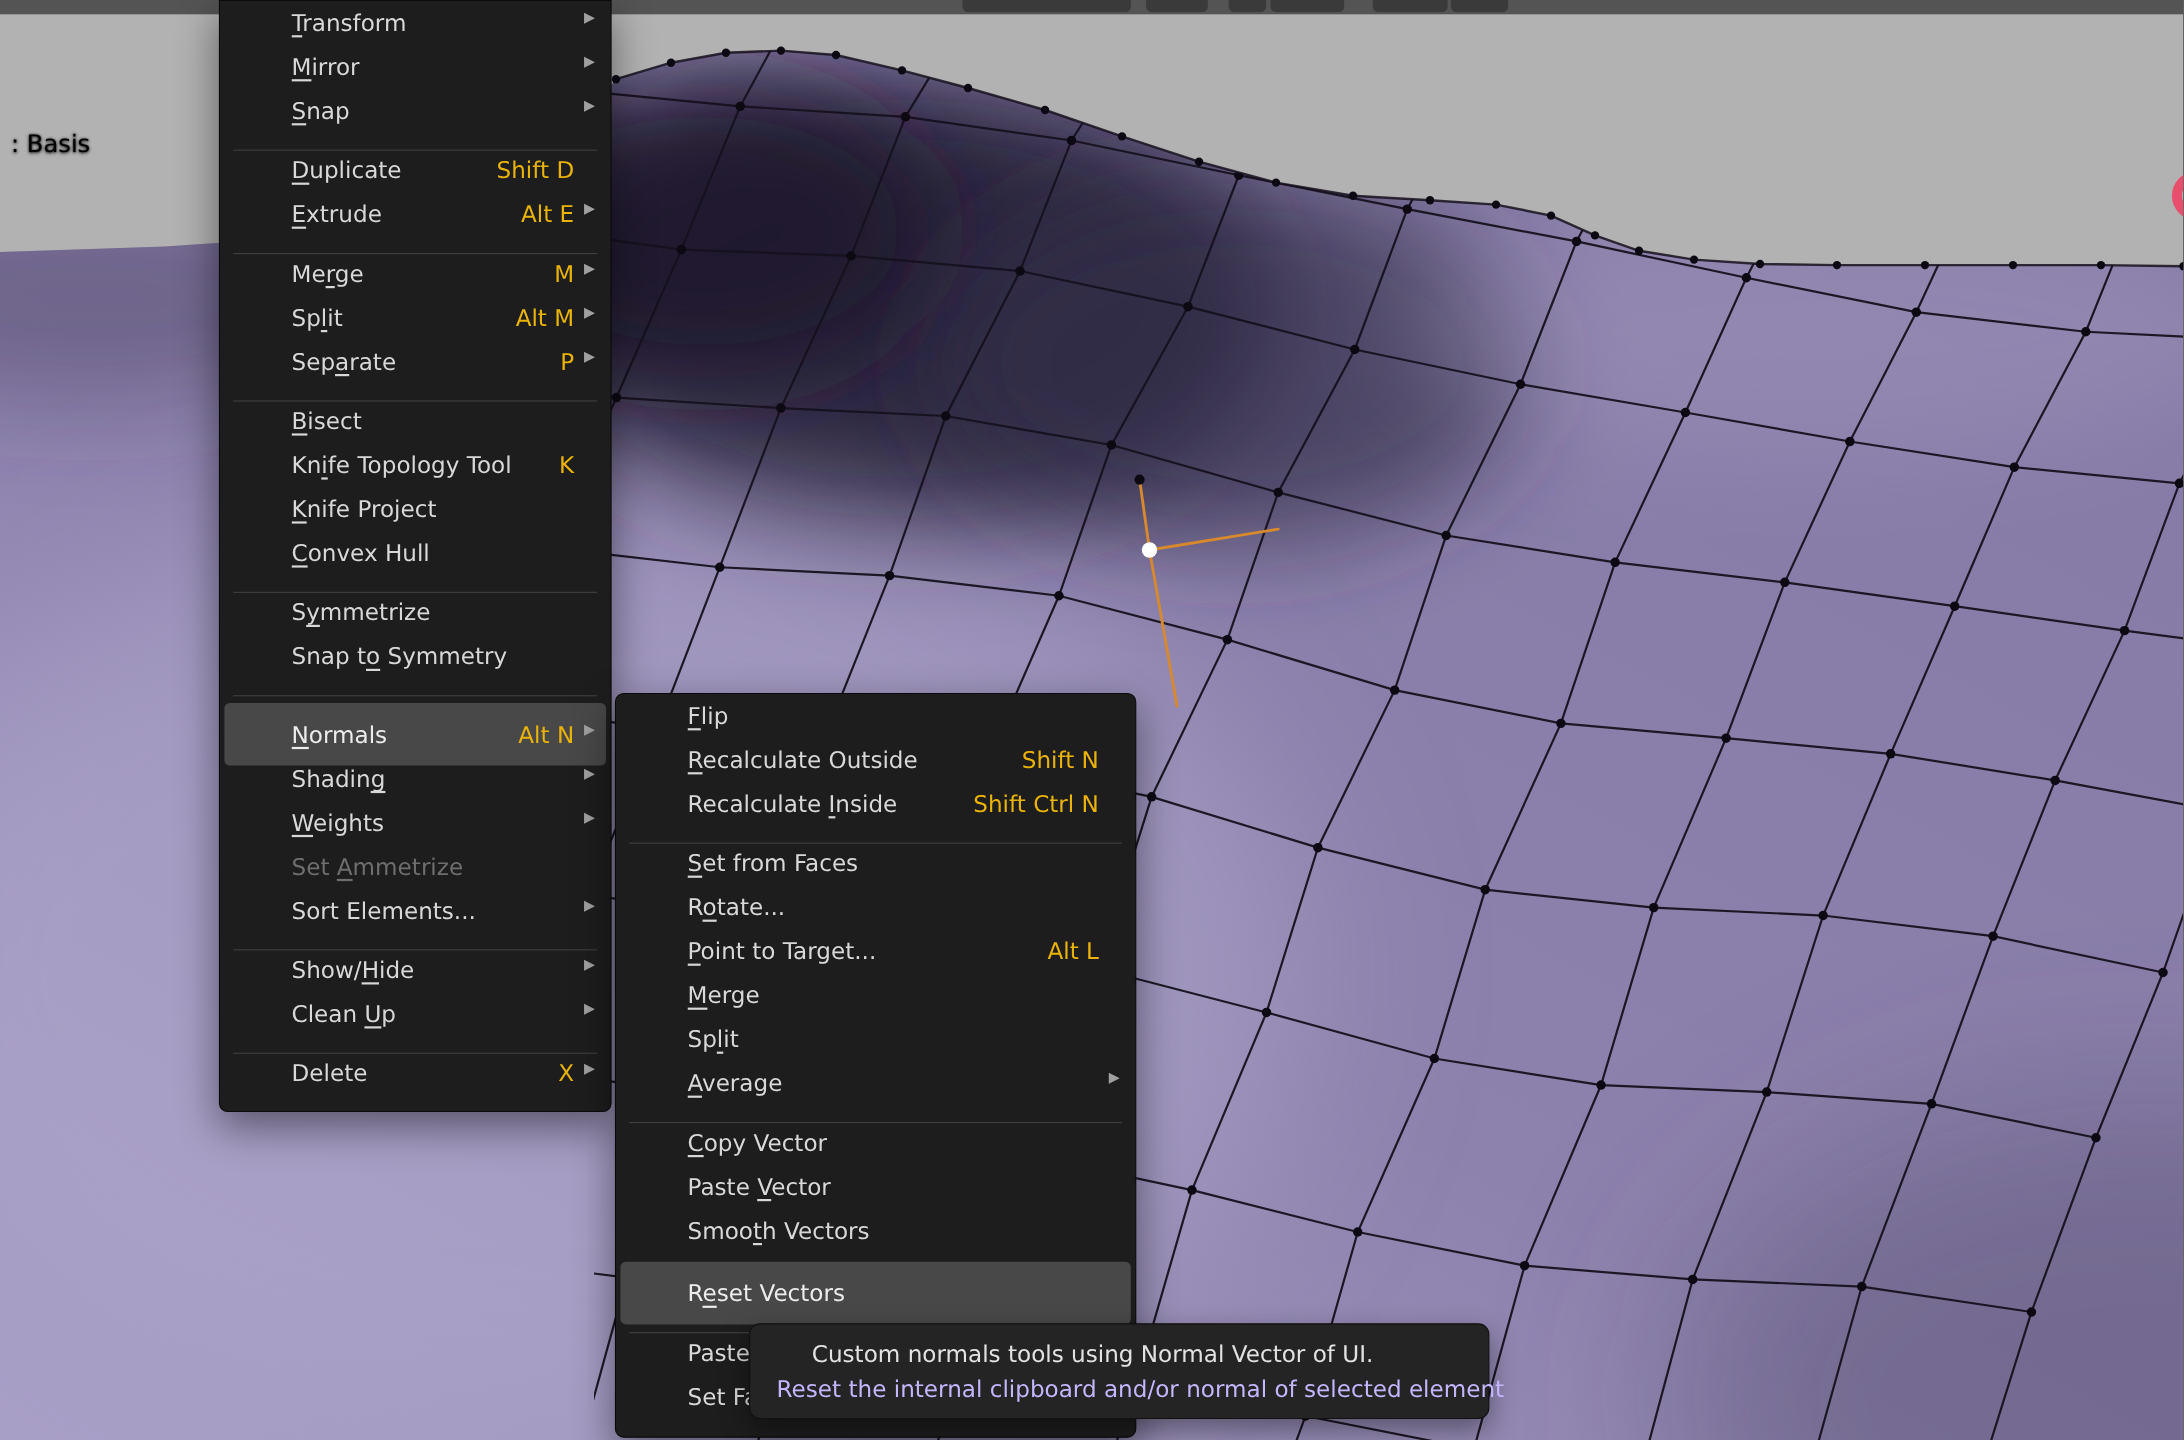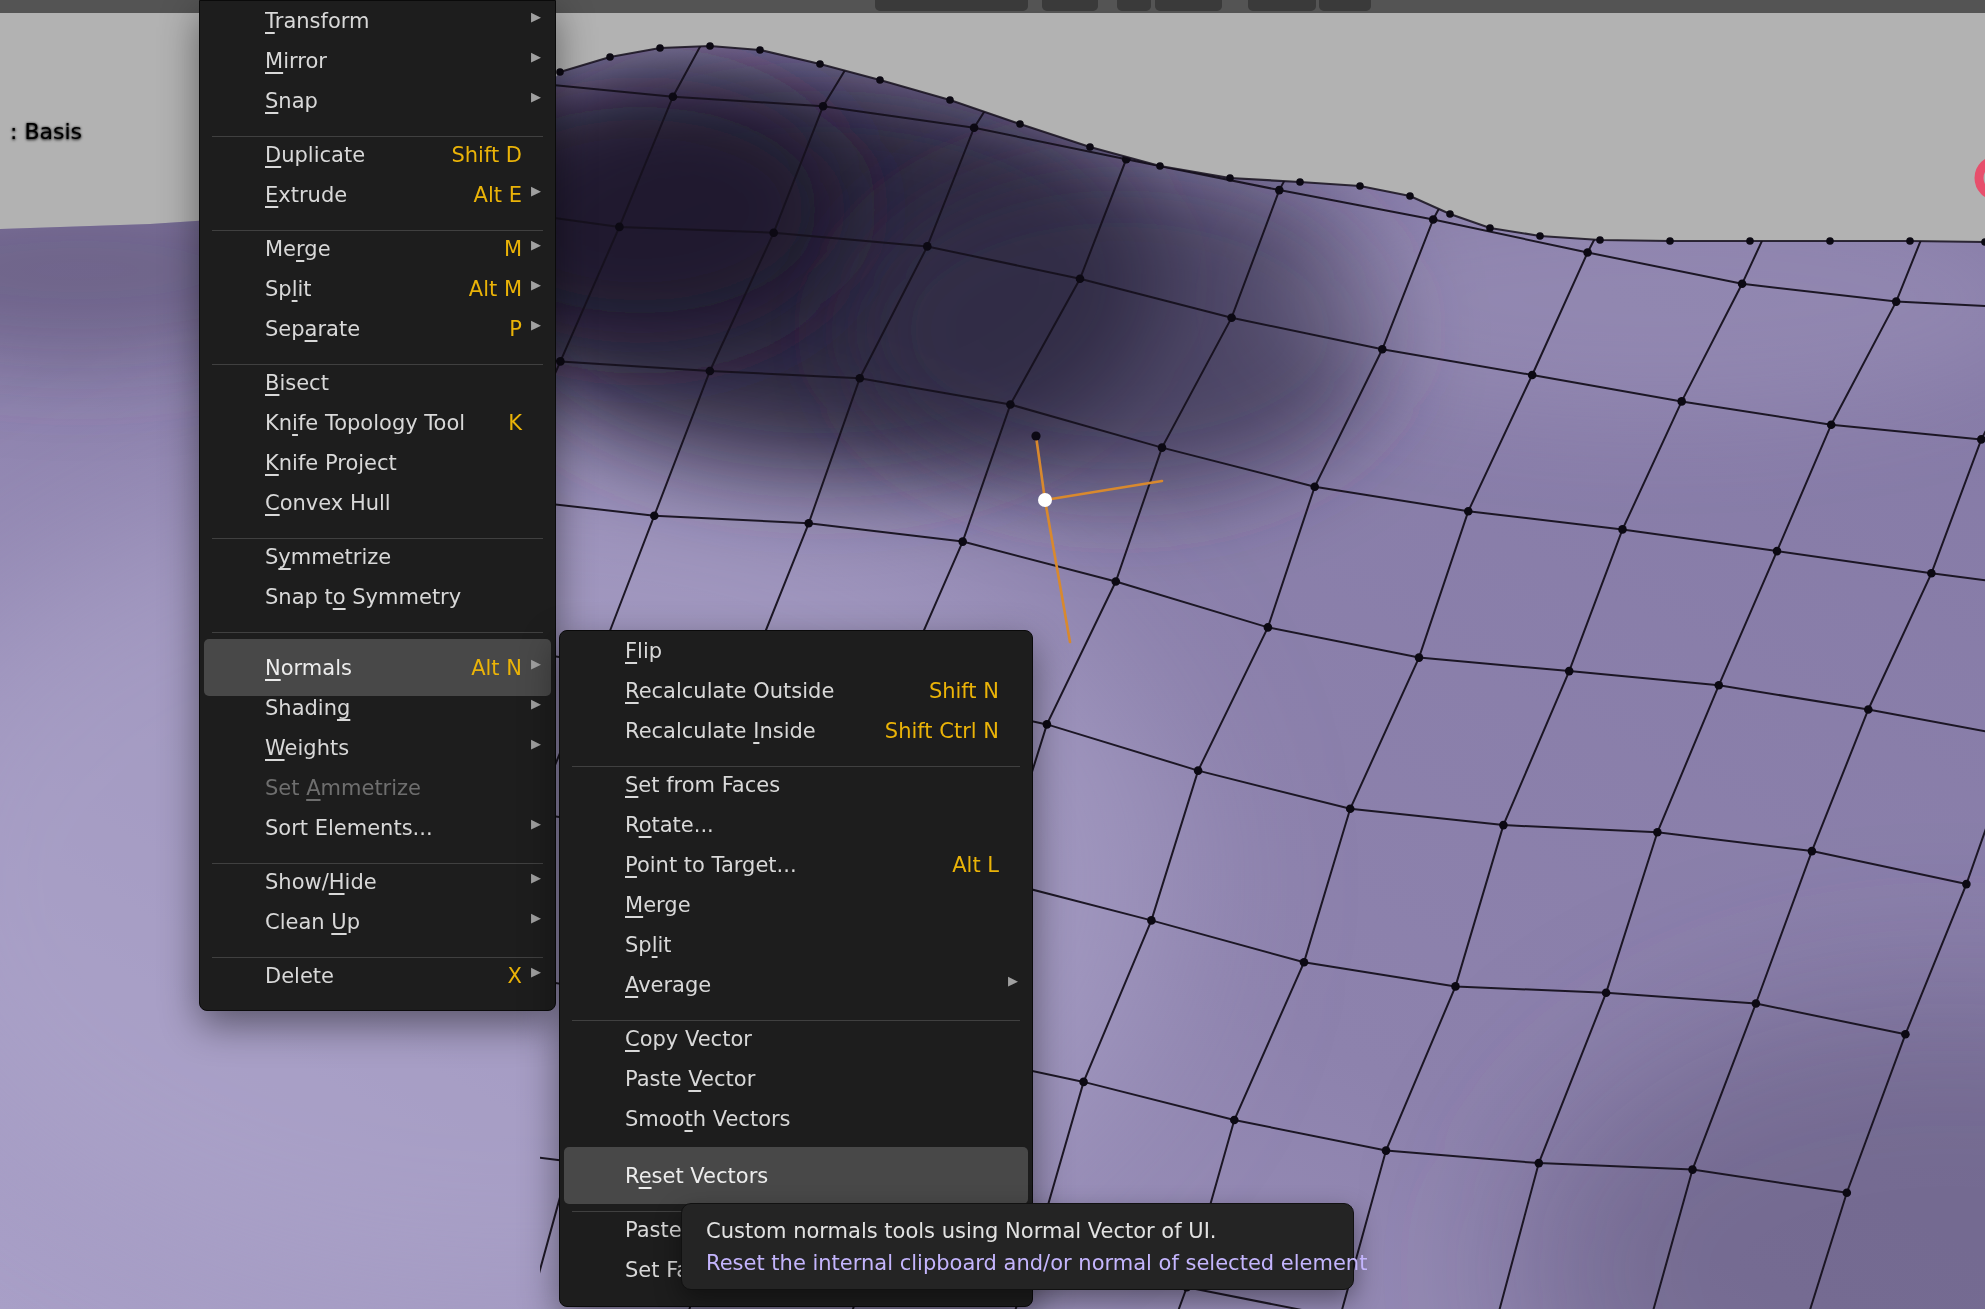--- a/index.html
+++ b/index.html
@@ -24,21 +24,21 @@
   .sc{color:#eab308;margin-right:2px;}
   .arr{width:17px;text-align:right;font-size:13px;color:#a0a0a0;}
   .hl{background:#484848;border-radius:5px;margin:0 4px;padding:17px 10px 0 61px;color:#ececec;}
   .dim{color:#6e6e6e;}
   .msep{height:14px;display:flex;align-items:center;padding:0 12px;}
   .msep .line{height:1px;width:100%;background:#404040;}
   
   #tooltip{position:absolute;left:681px;top:1203px;width:673px;height:87px;z-index:9;
     background:#242424;border:1px solid #111;border-radius:10px;
     box-shadow:0 10px 26px rgba(0,0,0,.4);box-sizing:border-box;padding:11px 0 0 24px;}
-  #tooltip .t1{font-size:21px;line-height:32px;color:#e2e2e2;white-space:nowrap;}
+  #tooltip .t1{font-size:21px;line-height:32px;color:#e2e2e2;white-space:nowrap;margin-left:32px;}
   #tooltip .t2{font-size:21px;line-height:32px;color:#c4b5fd;white-space:nowrap;}
 </style>
 </head>
 <body>
 
 <div id="stage">
 
   <svg id="viewport-svg" width="1985" height="1309">
       <defs>
         <linearGradient id="surf" x1="0" y1="1" x2="0.85" y2="0">

